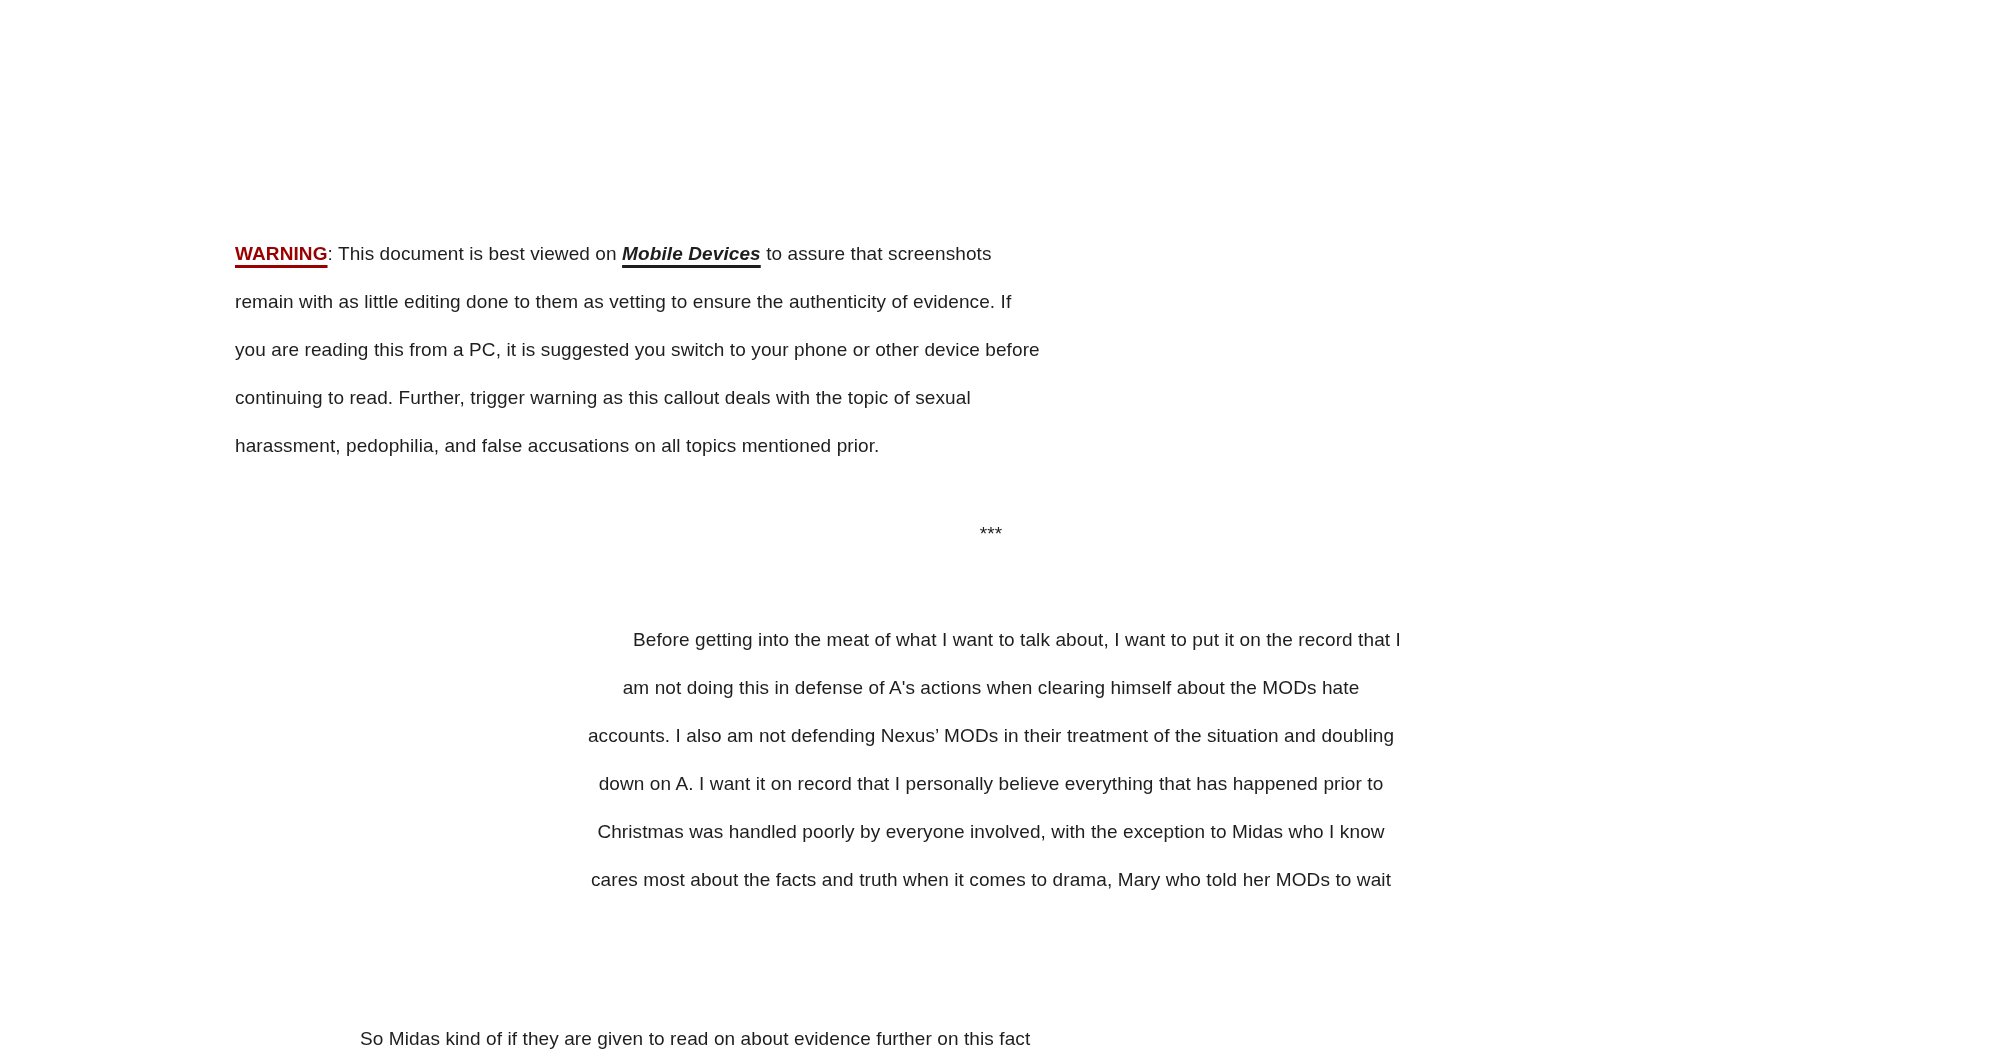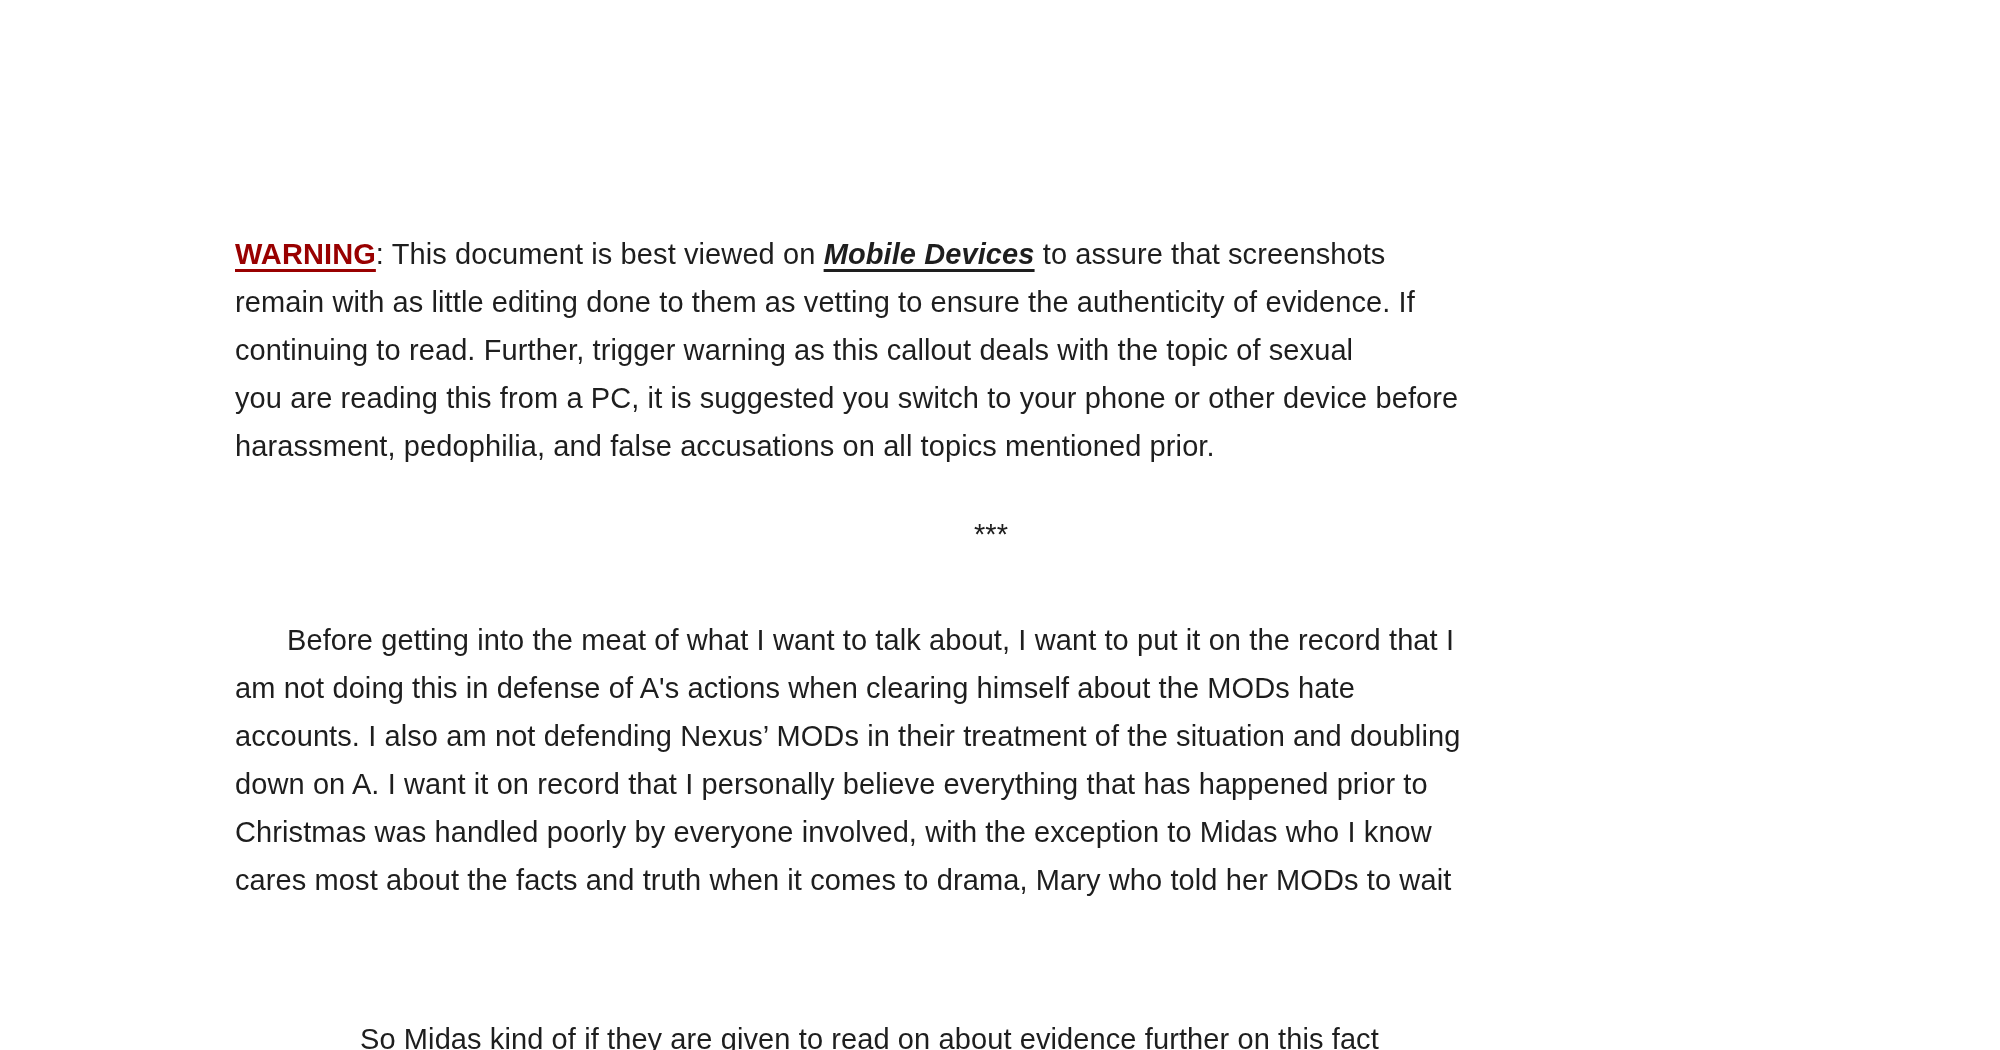--- a/index.html
+++ b/index.html
@@ -19,31 +19,31 @@
     position: absolute;
     left: 235px;
     top: 0;
     width: 1512px;
     height: 1050px;
   }
   .para {
     position: absolute;
     left: 0;
     width: 1512px;
-    font-size: 29px;
+    font-size: 19px;
     line-height: 48px;
     letter-spacing: 0.1px;
   }
   .tl {
     white-space: nowrap;
     height: 48px;
   }
   #warning-para { top: 230px; }
   #separator    { top: 510px; text-align: center; }
-  #intro-para   { top: 616px; }
+  #intro-para   { top: 616px; text-align: center; }
   #clipped-para { top: 1015px; }
   #intro-para .tl:first-child { padding-left: 52px; }
   #clipped-para .tl { padding-left: 125px; }
   .warn {
     color: #990000;
     font-weight: bold;
     text-decoration: underline;
     text-decoration-thickness: 2.5px;
     text-underline-offset: 5px;
   }
@@ -55,22 +55,22 @@
     text-underline-offset: 5px;
   }
 </style>
 </head>
 <body>
 
 <div class="page">
   <div id="warning-para" class="para">
       <div class="tl"><span class="warn">WARNING</span><span>: This document is best viewed on </span><span class="biu">Mobile Devices</span><span> to assure that screenshots</span></div>
       <div class="tl"><span>remain with as little editing done to them as vetting to ensure the authenticity of evidence. If</span></div>
+      <div class="tl"><span>you are reading this from a PC, it is suggested you switch to your phone or other device before</span></div>
       <div class="tl"><span>continuing to read. Further, trigger warning as this callout deals with the topic of sexual</span></div>
-      <div class="tl"><span>you are reading this from a PC, it is suggested you switch to your phone or other device before</span></div>
       <div class="tl"><span>harassment, pedophilia, and false accusations on all topics mentioned prior.</span></div>
     </div>
   <div id="separator" class="para">***</div>
   <div id="intro-para" class="para">
       <div class="tl"><span>Before getting into the meat of what I want to talk about, I want to put it on the record that I</span></div>
       <div class="tl"><span>am not doing this in defense of A's actions when clearing himself about the MODs hate</span></div>
       <div class="tl"><span>accounts. I also am not defending Nexus’ MODs in their treatment of the situation and doubling</span></div>
       <div class="tl"><span>down on A. I want it on record that I personally believe everything that has happened prior to</span></div>
       <div class="tl"><span>Christmas was handled poorly by everyone involved, with the exception to Midas who I know</span></div>
       <div class="tl"><span>cares most about the facts and truth when it comes to drama, Mary who told her MODs to wait</span></div>

